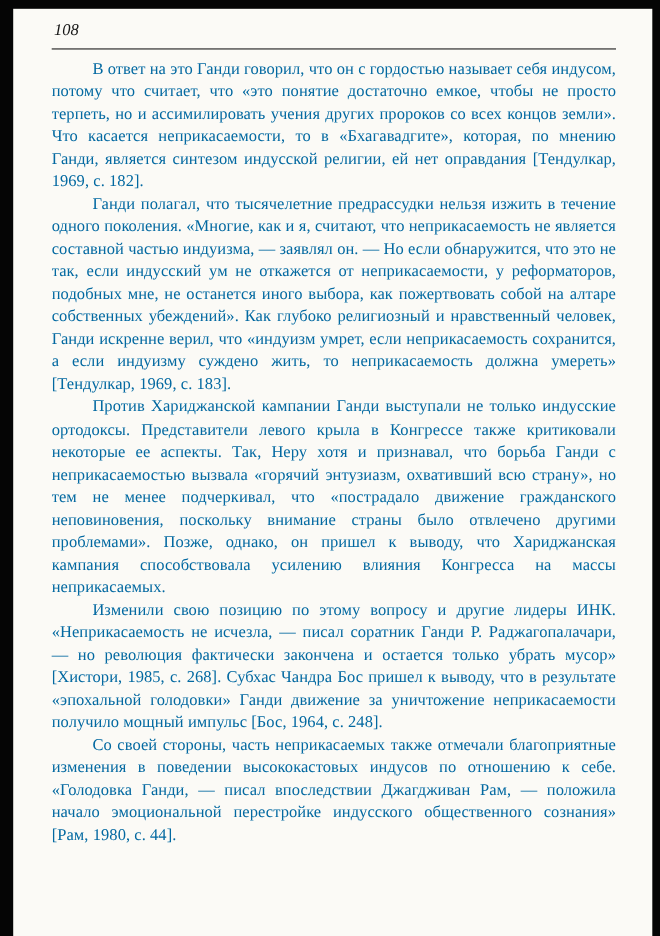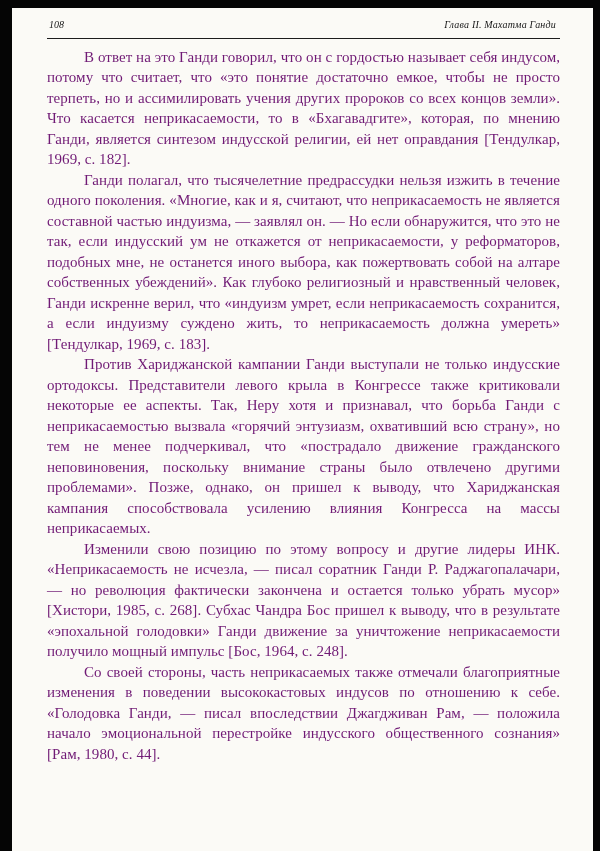--- a/index.html
+++ b/index.html
@@ -22,51 +22,50 @@
       color: #161616;
     }
     .inner {
       padding: 11px 33px 0 35px;
     }
     .running-header {
       display: flex;
       justify-content: space-between;
       align-items: baseline;
       font-style: italic;
-      font-size: 10px;
+      font-size: 15px;
       line-height: 1.25;
       margin-bottom: 6px;
       color: #161616;
     }
     .running-header .pagenum { padding-left: 2px; }
     .running-header .runhead { padding-right: 4px; letter-spacing: 0.2px; }
     .header-rule {
       border: 0;
       border-top: 1.4px solid #1c1c1c;
       margin: 0 0 8px 0;
     }
     .body-text p {
       margin: 0;
       font-size: 15px;
       line-height: 20.5px;
       text-align: justify;
       text-indent: 37px;
       letter-spacing: 0.05px;
-      color: #701a75;
+      color: #0369a1;
     }
   </style>
 </head>
 <body>
 
 <div class="scan-page">
   <div class="inner">
 
     <div class="running-header">
       <span class="pagenum">108</span>
-      <span class="runhead">Глава II.  Махатма Ганди</span>
     </div>
 
     <hr class="header-rule">
 
     <div class="body-text">
       <p>В ответ на это Ганди говорил, что он с гордостью называет себя индусом, потому что считает, что «это понятие достаточно емкое, чтобы не просто терпеть, но и ассимилировать учения других пророков со всех концов земли». Что касается неприкасаемости, то в «Бхагавадгите», которая, по мнению Ганди, является синтезом индусской религии, ей нет оправдания [Тендулкар, 1969, с. 182].</p>
       <p>Ганди полагал, что тысячелетние предрассудки нельзя изжить в течение одного поколения. «Многие, как и я, считают, что неприкасаемость не является составной частью индуизма, — заявлял он. — Но если обнаружится, что это не так, если индусский ум не откажется от неприкасаемости, у реформаторов, подобных мне, не останется иного выбора, как пожертвовать собой на алтаре собственных убеждений». Как глубоко религиозный и нравственный человек, Ганди искренне верил, что «индуизм умрет, если неприкасаемость сохранится, а если индуизму суждено жить, то неприкасаемость должна умереть» [Тендулкар, 1969, с. 183].</p>
       <p>Против Хариджанской кампании Ганди выступали не только индусские ортодоксы. Представители левого крыла в Конгрессе также критиковали некоторые ее аспекты. Так, Неру хотя и признавал, что борьба Ганди с неприкасаемостью вызвала «горячий энтузиазм, охвативший всю страну», но тем не менее подчеркивал, что «пострадало движение гражданского неповиновения, поскольку внимание страны было отвлечено другими проблемами». Позже, однако, он пришел к выводу, что Хариджанская кампания способствовала усилению влияния Конгресса на массы неприкасаемых.</p>
       <p>Изменили свою позицию по этому вопросу и другие лидеры ИНК. «Неприкасаемость не исчезла, — писал соратник Ганди Р. Раджагопалачари, — но революция фактически закончена и остается только убрать мусор» [Хистори, 1985, с. 268]. Субхас Чандра Бос пришел к выводу, что в результате «эпохальной голодовки» Ганди движение за уничтожение неприкасаемости получило мощный импульс [Бос, 1964, с. 248].</p>
       <p>Со своей стороны, часть неприкасаемых также отмечали благоприятные изменения в поведении высококастовых индусов по отношению к себе. «Голодовка Ганди, — писал впоследствии Джагдживан Рам, — положила начало эмоциональной перестройке индусского общественного сознания» [Рам, 1980, с. 44].</p>

